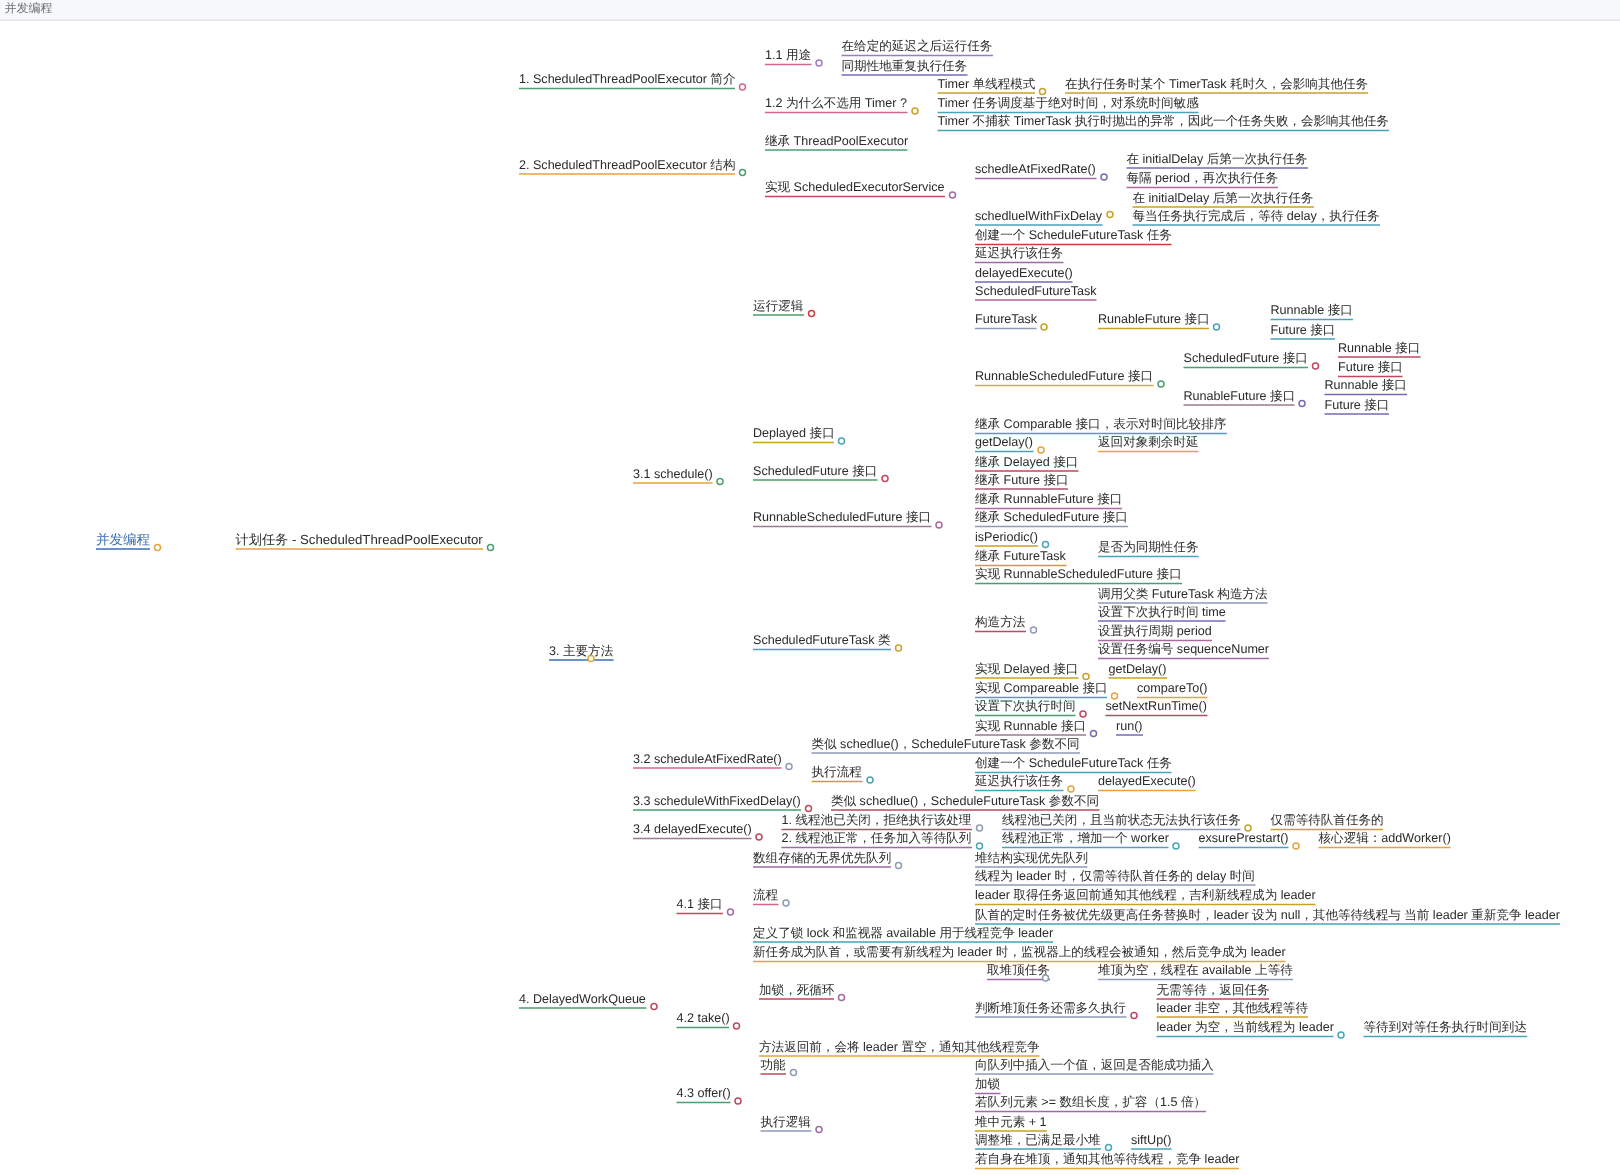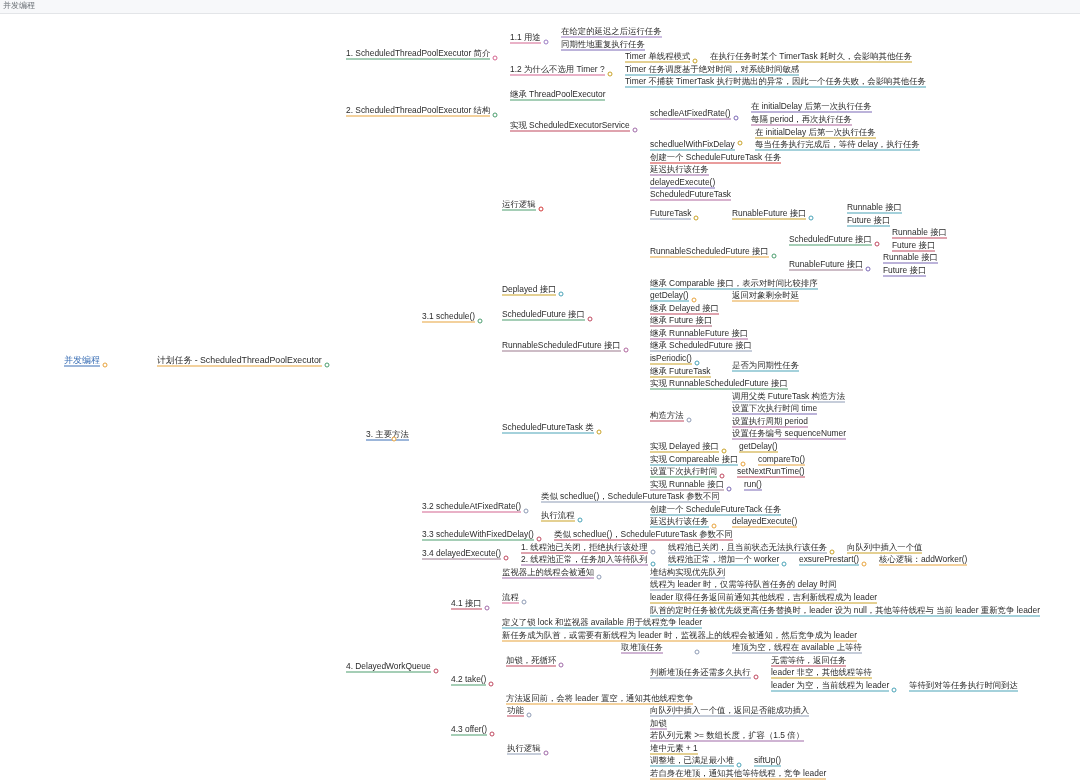--- a/index.html
+++ b/index.html
@@ -247,47 +247,47 @@
         <div class="node" style="left: 730px; top: 508.475px;"><span class="txt" style="border-bottom-color: rgb(232, 163, 61); color: rgb(43, 43, 43);">delayedExecute()</span></div>
         <div class="node" style="left: 420px; top: 521.051px;"><span class="txt" style="border-bottom-color: rgb(76, 158, 111); color: rgb(43, 43, 43);">3.3 scheduleWithFixedDelay()</span></div>
         <div class="dot" style="left: 539px; top: 525.051px; border: 1px solid rgb(192, 72, 95);"></div>
         <div class="node" style="left: 552px; top: 521.051px;"><span class="txt" style="border-bottom-color: rgb(192, 72, 95); color: rgb(43, 43, 43);">类似 schedlue()，ScheduleFutureTask 参数不同</span></div>
         <div class="node" style="left: 420px; top: 539.915px;"><span class="txt" style="border-bottom-color: rgb(155, 123, 142); color: rgb(43, 43, 43);">3.4 delayedExecute()</span></div>
         <div class="dot" style="left: 506px; top: 543.915px; border: 1px solid rgb(192, 72, 95);"></div>
         <div class="node" style="left: 519px; top: 533.627px;"><span class="txt" style="border-bottom-color: rgb(192, 72, 95); color: rgb(43, 43, 43);">1. 线程池已关闭，拒绝执行该处理</span></div>
         <div class="dot" style="left: 653px; top: 537.627px; border: 1px solid rgb(142, 155, 181);"></div>
         <div class="node" style="left: 666px; top: 533.627px;"><span class="txt" style="border-bottom-color: rgb(142, 155, 181); color: rgb(43, 43, 43);">线程池已关闭，且当前状态无法执行该任务</span></div>
         <div class="dot" style="left: 832px; top: 537.627px; border: 1px solid rgb(201, 162, 39);"></div>
-        <div class="node" style="left: 845px; top: 533.627px;"><span class="txt" style="border-bottom-color: rgb(201, 162, 39); color: rgb(43, 43, 43);">向队列中插入一个值</span></div>
+        <div class="node" style="left: 845px; top: 533.627px;"><span class="txt" style="border-bottom-color: rgb(201, 162, 39); color: rgb(43, 43, 43);">仅需等待队首任务的</span></div>
         <div class="node" style="left: 519px; top: 546.203px;"><span class="txt" style="border-bottom-color: rgb(160, 106, 168); color: rgb(43, 43, 43);">2. 线程池正常，任务加入等待队列</span></div>
         <div class="dot" style="left: 653px; top: 550.203px; border: 1px solid rgb(74, 163, 184);"></div>
         <div class="node" style="left: 666px; top: 546.203px;"><span class="txt" style="border-bottom-color: rgb(74, 163, 184); color: rgb(43, 43, 43);">线程池正常，增加一个 worker</span></div>
         <div class="dot" style="left: 784px; top: 550.203px; border: 1px solid rgb(74, 163, 184);"></div>
         <div class="node" style="left: 797px; top: 546.203px;"><span class="txt" style="border-bottom-color: rgb(74, 163, 184); color: rgb(43, 43, 43);">exsurePrestart()</span></div>
         <div class="dot" style="left: 864px; top: 550.203px; border: 1px solid rgb(232, 163, 61);"></div>
         <div class="node" style="left: 877px; top: 546.203px;"><span class="txt" style="border-bottom-color: rgb(232, 163, 61); color: rgb(43, 43, 43);">核心逻辑：addWorker()</span></div>
         <div class="node" style="left: 344px; top: 653.102px;"><span class="txt" style="border-bottom-color: rgb(76, 158, 111); color: rgb(43, 43, 43);">4. DelayedWorkQueue</span></div>
         <div class="dot" style="left: 436px; top: 657.102px; border: 1px solid rgb(192, 72, 95);"></div>
         <div class="node" style="left: 449px; top: 590.22px;"><span class="txt" style="border-bottom-color: rgb(192, 72, 95); color: rgb(43, 43, 43);">4.1 接口</span></div>
         <div class="dot" style="left: 487px; top: 594.22px; border: 1px solid rgb(160, 106, 168);"></div>
-        <div class="node" style="left: 500px; top: 558.78px;"><span class="txt" style="border-bottom-color: rgb(160, 106, 168); color: rgb(43, 43, 43);">监视器上的线程会被通知</span></div>
+        <div class="node" style="left: 500px; top: 558.78px;"><span class="txt" style="border-bottom-color: rgb(160, 106, 168); color: rgb(43, 43, 43);">数组存储的无界优先队列</span></div>
         <div class="dot" style="left: 599px; top: 562.78px; border: 1px solid rgb(142, 155, 181);"></div>
         <div class="node" style="left: 648px; top: 558.78px;"><span class="txt" style="border-bottom-color: rgb(142, 155, 181); color: rgb(43, 43, 43);">堆结构实现优先队列</span></div>
         <div class="node" style="left: 500px; top: 583.932px;"><span class="txt" style="border-bottom-color: rgb(212, 101, 143); color: rgb(43, 43, 43);">流程</span></div>
         <div class="dot" style="left: 524px; top: 587.932px; border: 1px solid rgb(142, 155, 181);"></div>
         <div class="node" style="left: 648px; top: 571.356px;"><span class="txt" style="border-bottom-color: rgb(142, 155, 181); color: rgb(43, 43, 43);">线程为 leader 时，仅需等待队首任务的 delay 时间</span></div>
         <div class="node" style="left: 648px; top: 583.932px;"><span class="txt" style="border-bottom-color: rgb(201, 162, 39); color: rgb(43, 43, 43);">leader 取得任务返回前通知其他线程，吉利新线程成为 leader</span></div>
         <div class="node" style="left: 648px; top: 596.508px;"><span class="txt" style="border-bottom-color: rgb(74, 163, 184); color: rgb(43, 43, 43);">队首的定时任务被优先级更高任务替换时，leader 设为 null，其他等待线程与 当前 leader 重新竞争 leader</span></div>
         <div class="node" style="left: 500px; top: 609.085px;"><span class="txt" style="border-bottom-color: rgb(74, 163, 184); color: rgb(43, 43, 43);">定义了锁 lock 和监视器 available 用于线程竞争 leader</span></div>
         <div class="node" style="left: 500px; top: 621.661px;"><span class="txt" style="border-bottom-color: rgb(232, 163, 61); color: rgb(43, 43, 43);">新任务成为队首，或需要有新线程为 leader 时，监视器上的线程会被通知，然后竞争成为 leader</span></div>
         <div class="node" style="left: 449px; top: 665.678px;"><span class="txt" style="border-bottom-color: rgb(76, 158, 111); color: rgb(43, 43, 43);">4.2 take()</span></div>
         <div class="dot" style="left: 491px; top: 669.678px; border: 1px solid rgb(192, 72, 95);"></div>
         <div class="node" style="left: 504px; top: 646.814px;"><span class="txt" style="border-bottom-color: rgb(192, 72, 95); color: rgb(43, 43, 43);">加锁，死循环</span></div>
         <div class="dot" style="left: 561px; top: 650.814px; border: 1px solid rgb(160, 106, 168);"></div>
-        <div class="node" style="left: 619px; top: 634.237px;"><span class="txt" style="border-bottom-color: rgb(160, 106, 168); color: rgb(43, 43, 43);">取堆顶任务</span></div>
+        <div class="node" style="left: 656px; top: 634.237px;"><span class="txt" style="border-bottom-color: rgb(160, 106, 168); color: rgb(43, 43, 43);">取堆顶任务</span></div>
         <div class="dot" style="left: 697px; top: 638.237px; border: 1px solid rgb(142, 155, 181);"></div>
         <div class="node" style="left: 730px; top: 634.237px;"><span class="txt" style="border-bottom-color: rgb(142, 155, 181); color: rgb(43, 43, 43);">堆顶为空，线程在 available 上等待</span></div>
         <div class="node" style="left: 648px; top: 659.39px;"><span class="txt" style="border-bottom-color: rgb(142, 155, 181); color: rgb(43, 43, 43);">判断堆顶任务还需多久执行</span></div>
         <div class="dot" style="left: 756px; top: 663.39px; border: 1px solid rgb(192, 72, 95);"></div>
         <div class="node" style="left: 769px; top: 646.814px;"><span class="txt" style="border-bottom-color: rgb(192, 72, 95); color: rgb(43, 43, 43);">无需等待，返回任务</span></div>
         <div class="node" style="left: 769px; top: 659.39px;"><span class="txt" style="border-bottom-color: rgb(201, 162, 39); color: rgb(43, 43, 43);">leader 非空，其他线程等待</span></div>
         <div class="node" style="left: 769px; top: 671.966px;"><span class="txt" style="border-bottom-color: rgb(74, 163, 184); color: rgb(43, 43, 43);">leader 为空，当前线程为 leader</span></div>
         <div class="dot" style="left: 894px; top: 675.966px; border: 1px solid rgb(74, 163, 184);"></div>
         <div class="node" style="left: 907px; top: 671.966px;"><span class="txt" style="border-bottom-color: rgb(74, 163, 184); color: rgb(43, 43, 43);">等待到对等任务执行时间到达</span></div>
         <div class="node" style="left: 504px; top: 684.542px;"><span class="txt" style="border-bottom-color: rgb(232, 163, 61); color: rgb(43, 43, 43);">方法返回前，会将 leader 置空，通知其他线程竞争</span></div>

